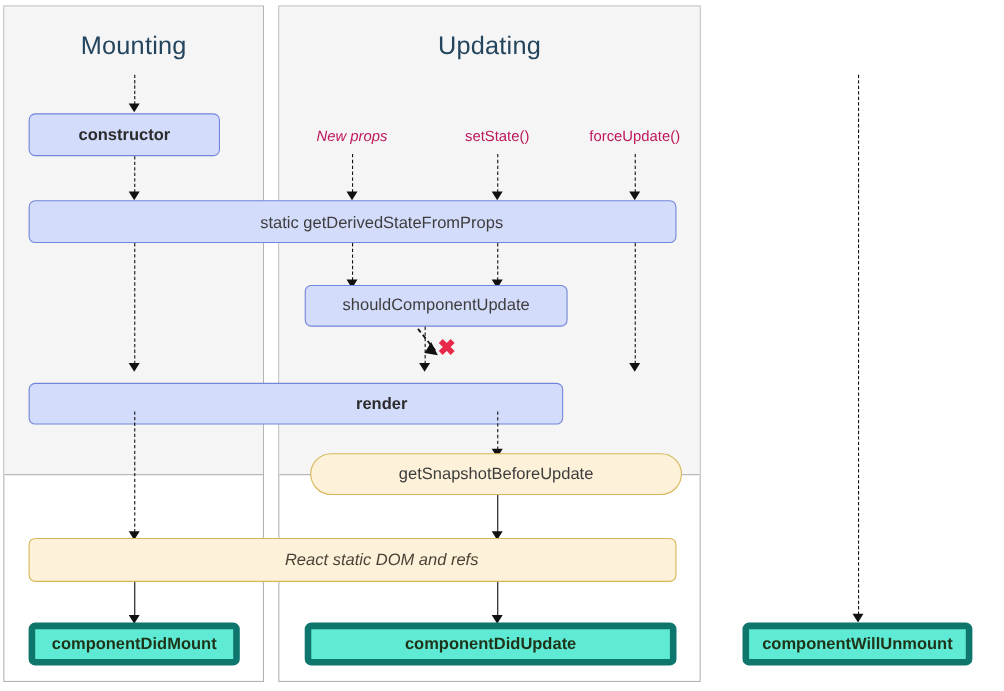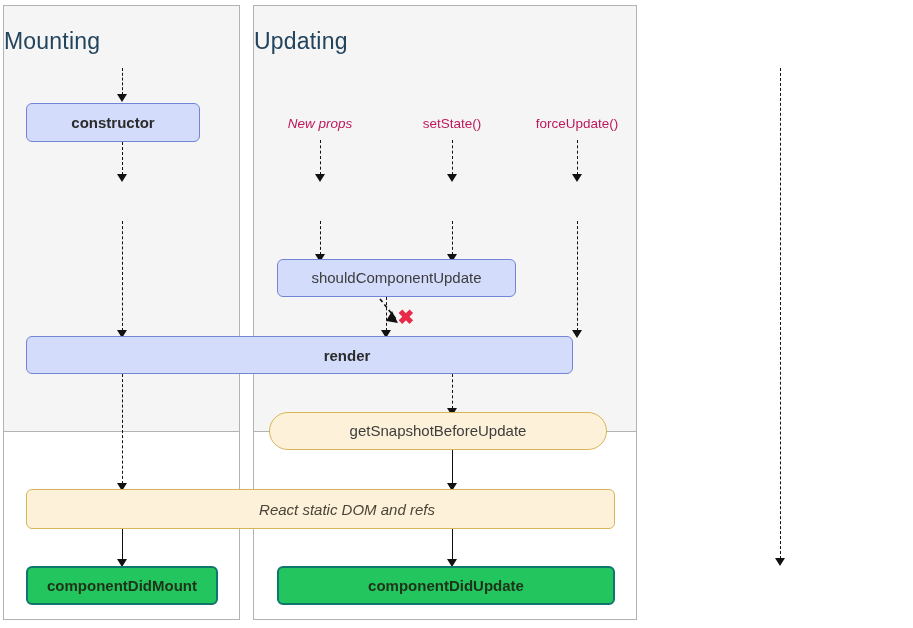--- a/index.html
+++ b/index.html
@@ -2,29 +2,29 @@
 <html><head>
 <meta charset="utf-8">
 <style>
   html,body{margin:0;padding:0;background:#ffffff;}
   body{font-family:"Liberation Sans",sans-serif;}
   #stage{position:relative;width:913px;height:628px;background:#ffffff;overflow:hidden;}
 
   
   .panel{position:absolute;border:1px solid #b3b3b3;box-sizing:border-box;background:#ffffff;}
   .panel .zone-top{position:absolute;left:0;top:0;right:0;background:#f5f5f5;border-bottom:1px solid #b3b3b3;box-sizing:border-box;}
-  .panel-title{position:absolute;top:22px;left:0;right:0;
+  .panel-title{position:absolute;top:22px;left:0;right:0;text-align:center;
     font-size:23px;color:#23445d;letter-spacing:.2px;}
 
   
   .box{position:absolute;box-sizing:border-box;border-radius:6px;display:flex;
        align-items:center;justify-content:center;text-align:center;line-height:1.15;}
   .box.blue  {background:#d4dcfb;border:1px solid #7385d8;color:#2b2b2b;}
   .box.yellow{background:#fdf2d9;border:1px solid #d6b656;color:#50483a;}
-  .box.green {background:#22c55e;border:2px solid #0f766e;color:#1f3318;text-align:center;}
+  .box.green {background:#5eead4;border:6px solid #0f766e;color:#1f3318;text-align:center;}
   .box .lbl{display:block;width:100%;}
   .bold  {font-weight:bold;font-size:15px;}
   .plain {font-weight:normal;font-size:15px;color:#3d3d3d;}
   .ital  {font-style:italic;font-size:15px;color:#4a4337;}
   
   .offcenter{position:absolute;transform:translateX(-50%);white-space:nowrap;}
 
   
   .trigger{position:absolute;transform:translateX(-50%);white-space:nowrap;
     font-size:13.5px;color:#be185d;}
@@ -79,20 +79,23 @@
 
   <div class="conn dash" style="left:320px;top:140px;height:35px;"></div>
   <div class="head" style="left:320px;top:174px;"></div>
 
   <div class="conn dash" style="left:452px;top:140px;height:35px;"></div>
   <div class="head" style="left:452px;top:174px;"></div>
 
   <div class="conn dash" style="left:577px;top:140px;height:35px;"></div>
   <div class="head" style="left:577px;top:174px;"></div>
 
+  <div class="box blue" style="left:26px;top:182px;width:589px;height:39px;">
+    <span class="lbl plain offcenter" style="left:320px;top:11px;">static getDerivedStateFromProps</span>
+  </div>
 
   <div class="conn dash" style="left:320px;top:221px;height:34px;"></div>
   <div class="head" style="left:320px;top:254px;"></div>
 
   <div class="conn dash" style="left:452px;top:221px;height:34px;"></div>
   <div class="head" style="left:452px;top:254px;"></div>
 
   <div class="conn dash" style="left:122px;top:221px;height:110px;"></div>
   <div class="head" style="left:122px;top:330px;"></div>
 
@@ -105,31 +108,31 @@
 
   <div class="conn dash" style="left:386px;top:297px;height:34px;"></div>
   <div class="head" style="left:386px;top:330px;"></div>
 
   <svg class="branch" width="40" height="34" style="left:378px;top:297px;">
     <line x1="2" y1="2" x2="18" y2="22" stroke="#111111" stroke-width="1.6" stroke-dasharray="4,3"></line>
     <polygon points="14,14 20,26 8,24" fill="#111111"></polygon>
   </svg>
   <div class="xmark" style="left:406px;top:317px;">✖</div>
 
-  <div class="box blue" style="left:26px;top:336px;width:547px;height:38px;">
+  <div class="box blue" style="left:26px;top:348px;width:486px;height:38px;">
     <span class="lbl bold offcenter" style="left:320px;top:10px;">render</span>
   </div>
 
   <div class="conn dash" style="left:452px;top:374px;height:35px;"></div>
   <div class="head" style="left:452px;top:408px;"></div>
 
   <div class="conn dash" style="left:122px;top:374px;height:110px;"></div>
   <div class="head" style="left:122px;top:483px;"></div>
 
-  <div class="box yellow" style="left:269px;top:412px;width:338px;height:38px;border-radius:19px;">
+  <div class="box yellow" style="left:282px;top:412px;width:338px;height:38px;border-radius:19px;">
     <span class="lbl plain">getSnapshotBeforeUpdate</span>
   </div>
 
   <div class="conn solid" style="left:452px;top:450px;height:34px;"></div>
   <div class="head" style="left:452px;top:483px;"></div>
 
   <div class="box yellow" style="left:26px;top:489px;width:589px;height:40px;">
     <span class="lbl ital offcenter" style="left:320px;top:11px;">React static DOM and refs</span>
   </div>
 
@@ -143,15 +146,18 @@
     <span class="lbl bold">componentDidMount</span>
   </div>
 
   <div class="box green" style="left:277px;top:566px;width:338px;height:39px;">
     <span class="lbl bold">componentDidUpdate</span>
   </div>
 
   <div class="conn dash" style="left:780px;top:68px;height:491px;"></div>
   <div class="head" style="left:780px;top:558px;"></div>
 
+  <div class="box green" style="left:675px;top:566px;width:209px;height:39px;">
+    <span class="lbl bold">componentWillUnmount</span>
+  </div>
 
 
 </div>
 
 </body></html>

